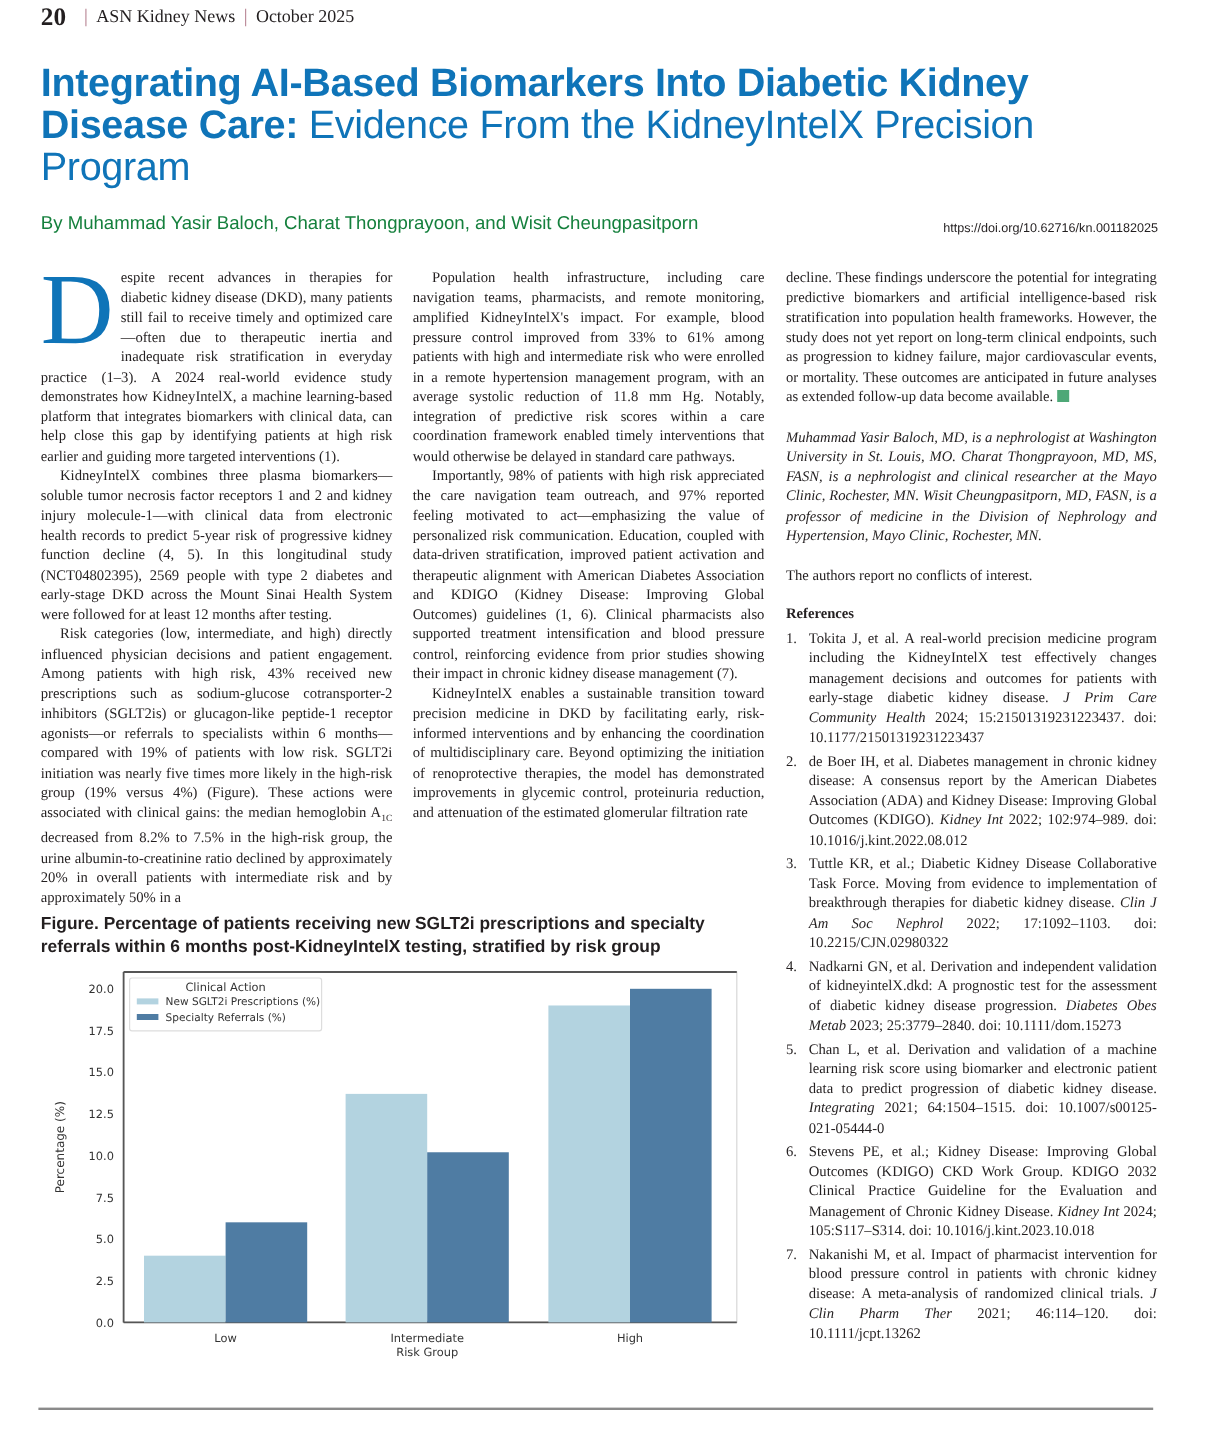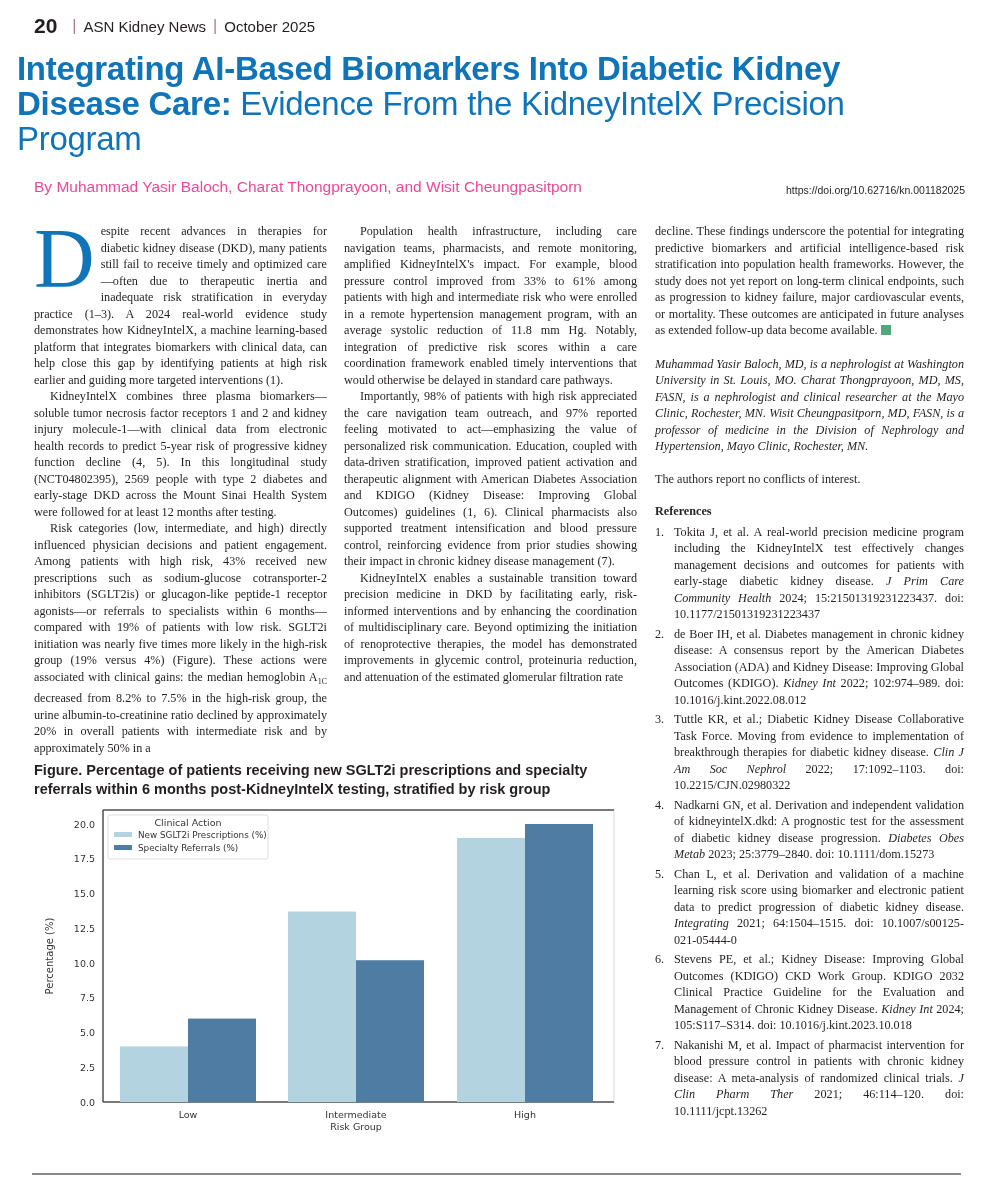--- a/index.html
+++ b/index.html
@@ -1,23 +1,23 @@
 <!DOCTYPE html>
 <html><head>
 <meta charset="utf-8">
 <style>
   html, body { margin:0; padding:0; background:#fff; }
   body { width:1005px; height:1200px; position:relative; overflow:hidden; font-family:"Liberation Serif", serif; color:#231f20; }
   .abs { position:absolute; }
-  .header { left:34px; top:14px; height:24px; display:flex; align-items:center; font-family:Liberation Sans, sans-serif; font-size:15px; color:#231f20; }
+  .header { left:34px; top:2px; height:24px; display:flex; align-items:center; font-family:Liberation Serif, serif; font-size:15px; color:#231f20; }
   .header .pg { font-weight:bold; font-size:21px; margin-right:8px; }
   .header .sep { color:#b07888; margin:0 7px; font-size:16px; }
-  .title { left:17px; top:51px; width:940px; font-family:"Liberation Sans", sans-serif; color:#0f74b8; font-size:33px; line-height:35px; letter-spacing:-0.3px; }
+  .title { left:34px; top:51px; width:940px; font-family:"Liberation Sans", sans-serif; color:#0f74b8; font-size:33px; line-height:35px; letter-spacing:-0.3px; }
   .title b { font-weight:bold; }
-  .byline { left:34px; top:178px; font-family:"Liberation Sans", sans-serif; font-size:15.5px; color:#ec4899; }
+  .byline { left:34px; top:178px; font-family:"Liberation Sans", sans-serif; font-size:15.5px; color:#15803d; }
   .doi { left:786px; top:184px; font-family:"Liberation Sans", sans-serif; font-size:10.5px; color:#231f20; }
   .col { position:absolute; font-size:12.2px; line-height:16.5px; text-align:justify; hyphens:auto; }
   .col p { margin:0; text-indent:16px; }
   .col p.noind { text-indent:0; }
   .dropcap { float:left; font-size:84px; line-height:66px; color:#0f74b8; margin:3px 6px 0 0; font-family:"Liberation Serif", serif; }
   .green-sq { display:inline-block; width:10px; height:10px; background:#4ea877; vertical-align:-1px; margin-left:3px; }
   .bio { font-style:italic; margin-top:17px !important; text-indent:0 !important; }
   .conflict { margin-top:16px !important; text-indent:0 !important; }
   .refs-h { font-weight:bold; margin-top:16px; margin-bottom:4px; }
   .refs { margin:0; padding:0; list-style:none; }

